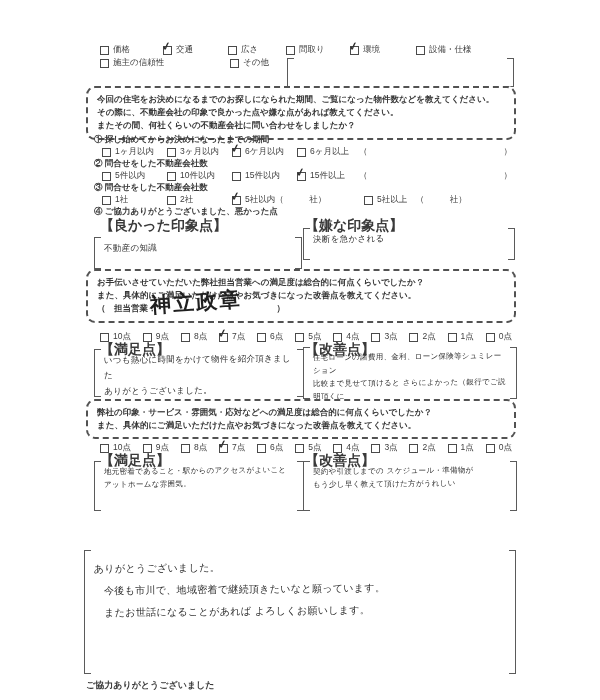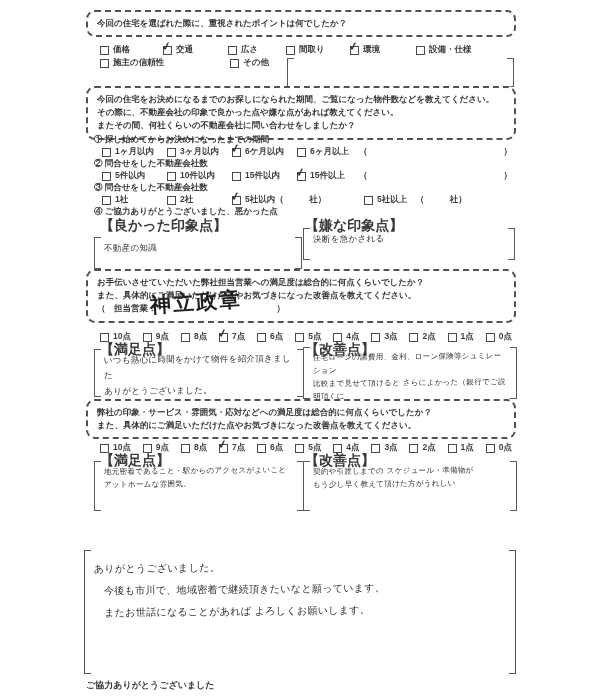--- a/index.html
+++ b/index.html
@@ -4,21 +4,21 @@
 <style>
   html,body{margin:0;padding:0;background:#ffffff;}
   .sheet{position:relative;width:600px;height:700px;background:#fff;overflow:hidden;
          font-family:"Liberation Sans",sans-serif;color:#3b3b3b;}
   
   .hdr{position:absolute;left:86px;width:430px;box-sizing:border-box;
        border:2px dashed #525252;border-radius:9px;padding:5px 9px;
        font-weight:bold;font-size:8.5px;line-height:1.55;color:#373737;background:#fff;}
   .hdr div{white-space:nowrap;}
   
-  .row{position:absolute;display:flex;align-items:center;font-size:8.5px;font-weight:bold;color:#3c3c3c;}
+  .row{position:absolute;display:flex;align-items:center;font-size:8.5px;font-weight:normal;color:#3c3c3c;}
   .opt{display:flex;align-items:center;flex:none;}
   .cb{width:7px;height:7px;border:1.2px solid #4a4a4a;margin-right:4px;position:relative;flex:none;background:#fff;}
   .cb.checked:after{content:"✓";position:absolute;left:-2px;top:-7px;font-size:11px;font-weight:bold;
                     color:#2e2e2e;transform:rotate(-12deg);}
   .sub{position:absolute;font-size:8.5px;font-weight:bold;color:#3a3a3a;white-space:nowrap;}
   .blbl{position:absolute;font-size:14px;font-weight:bold;color:#3a3a3a;white-space:nowrap;}
   
   .br{position:absolute;box-sizing:border-box;}
   .br:before,.br:after{content:"";position:absolute;top:0;bottom:0;width:6px;
        border-top:1.2px solid #5a5a5a;border-bottom:1.2px solid #5a5a5a;}
@@ -36,23 +36,20 @@
   .spacer{flex:1;}
   .paren{flex:none;}
   .footer{position:absolute;left:86px;top:679px;width:430px;text-align:left;
       font-size:9px;font-weight:bold;color:#3a3a3a;}
 </style>
 </head>
 <body>
 
 <div class="sheet">
 
-  <div class="hdr" style="top:10px">
-    <div>今回の住宅を選ばれた際に、重視されたポイントは何でしたか？</div>
-  </div>
   <div class="row" style="top:44px;left:100px;width:412px">
     <span class="opt" style="width:63px">
         <span class="cb"></span>
         <span>価格</span>
       </span>
     <span class="opt" style="width:65px">
         <span class="cb checked"></span>
         <span>交通</span>
       </span>
     <span class="opt" style="width:58px">

